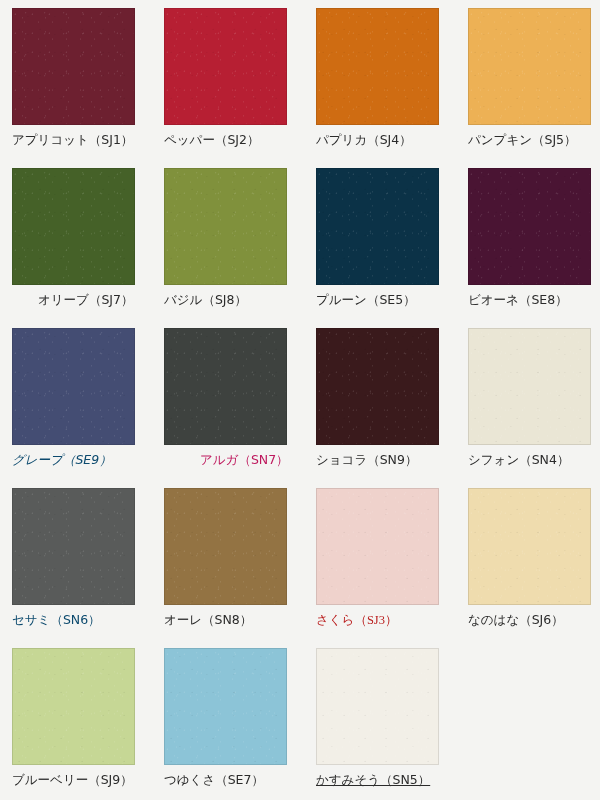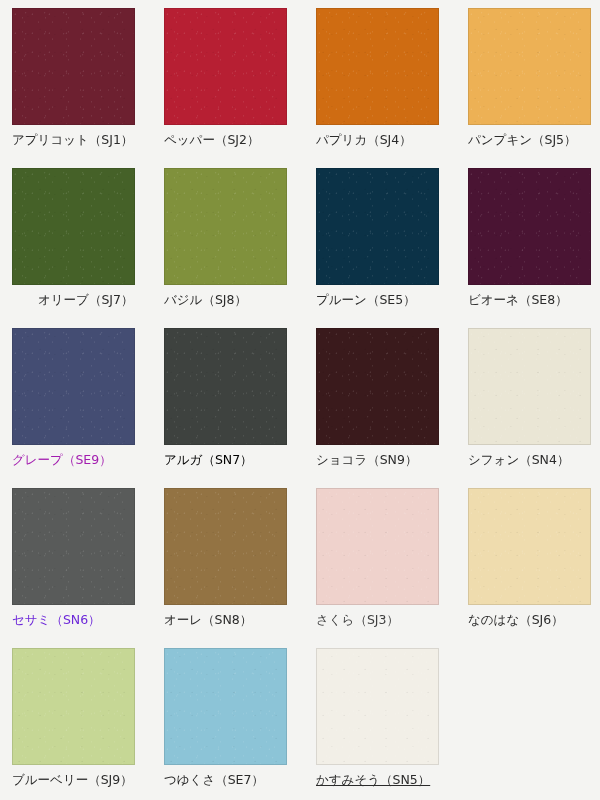--- a/index.html
+++ b/index.html
@@ -98,45 +98,45 @@
     <div class="swatch-cell">
       <div class="swatch-chip" style="background-color: rgb(11, 50, 71);"></div>
       <div class="swatch-label" style="color: rgb(43, 43, 43);">プルーン（SE5）</div>
     </div>
     <div class="swatch-cell">
       <div class="swatch-chip" style="background-color: rgb(74, 20, 51);"></div>
       <div class="swatch-label" style="color: rgb(43, 43, 43);">ビオーネ（SE8）</div>
     </div>
     <div class="swatch-cell">
       <div class="swatch-chip" style="background-color: rgb(68, 77, 115);"></div>
-      <div class="swatch-label" style="color: #a21caf;">グレープ（SE9）</div>
+      <div class="swatch-label" style="color: #0c4a6e; font-style: italic;">グレープ（SE9）</div>
     </div>
     <div class="swatch-cell">
       <div class="swatch-chip" style="background-color: rgb(62, 66, 63);"></div>
-      <div class="swatch-label" style="color: #000000;">アルガ（SN7）</div>
+      <div class="swatch-label" style="color: #be185d; margin-left: 36px;">アルガ（SN7）</div>
     </div>
     <div class="swatch-cell">
       <div class="swatch-chip" style="background-color: rgb(58, 26, 28);"></div>
       <div class="swatch-label" style="color: rgb(43, 43, 43);">ショコラ（SN9）</div>
     </div>
     <div class="swatch-cell">
       <div class="swatch-chip" style="background-color: rgb(234, 230, 213);"></div>
       <div class="swatch-label" style="color: rgb(43, 43, 43);">シフォン（SN4）</div>
     </div>
     <div class="swatch-cell">
       <div class="swatch-chip" style="background-color: rgb(89, 91, 90);"></div>
-      <div class="swatch-label" style="color: #6d28d9;">セサミ（SN6）</div>
+      <div class="swatch-label" style="color: #0c4a6e;">セサミ（SN6）</div>
     </div>
     <div class="swatch-cell">
       <div class="swatch-chip" style="background-color: rgb(147, 115, 67);"></div>
       <div class="swatch-label" style="color: rgb(43, 43, 43);">オーレ（SN8）</div>
     </div>
     <div class="swatch-cell">
       <div class="swatch-chip" style="background-color: rgb(239, 210, 204);"></div>
-      <div class="swatch-label" style="color: #404040;">さくら（SJ3）</div>
+      <div class="swatch-label" style="color: #b91c1c; font-family: Liberation Serif, serif;">さくら（SJ3）</div>
     </div>
     <div class="swatch-cell">
       <div class="swatch-chip" style="background-color: rgb(239, 220, 174);"></div>
       <div class="swatch-label" style="color: rgb(43, 43, 43);">なのはな（SJ6）</div>
     </div>
     <div class="swatch-cell">
       <div class="swatch-chip" style="background-color: rgb(198, 215, 149);"></div>
       <div class="swatch-label" style="color: rgb(43, 43, 43);">ブルーベリー（SJ9）</div>
     </div>
     <div class="swatch-cell">

